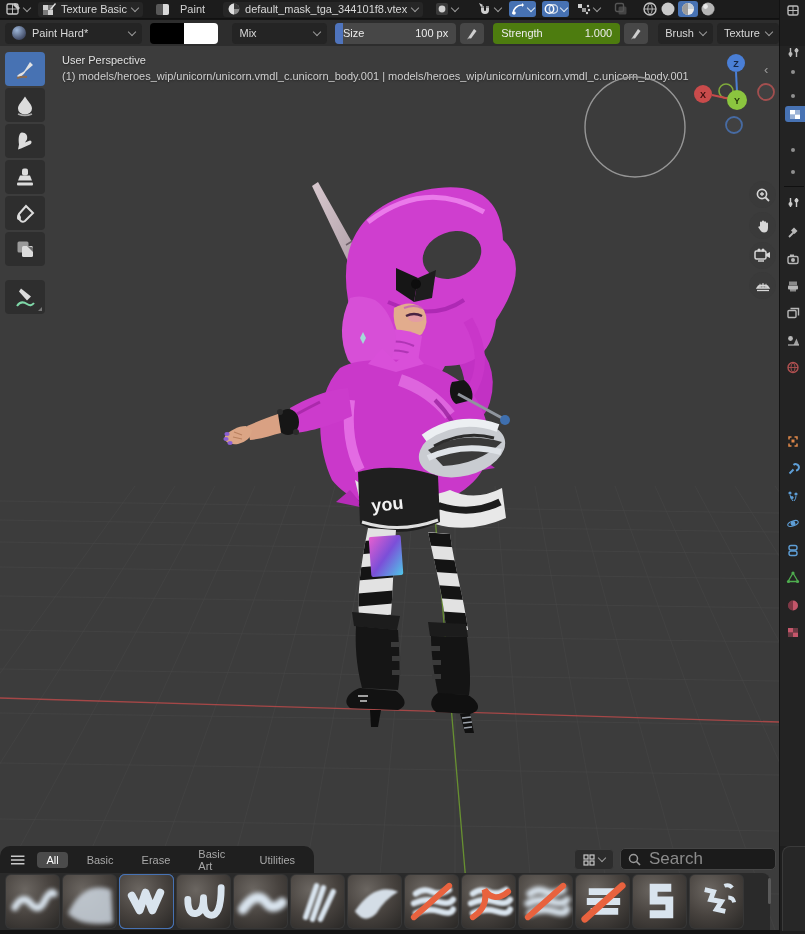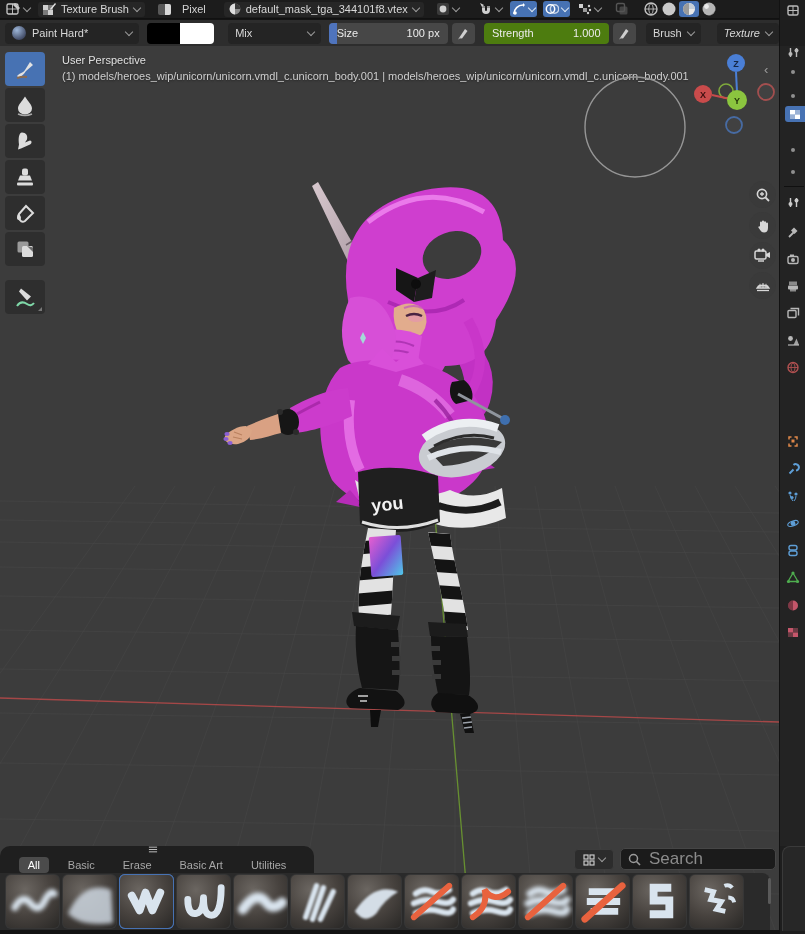--- a/index.html
+++ b/index.html
@@ -39,21 +39,21 @@
      align-items:center;justify-content:center;}
   .toolbtn.active{background:#4772b3;}
   .toolbtn.gap{margin-top:12px;position:relative;}
   .toolbtn.gap:after{content:"";position:absolute;right:3px;bottom:3px;border-left:4px solid transparent;
      border-bottom:4px solid #777;}
   
   .navbtn{position:absolute;width:27px;height:27px;border-radius:50%;background:#3a3a3ad9;
      display:flex;align-items:center;justify-content:center;}
   
   #tabsbar{left:0;top:846px;width:314px;height:27px;background:#1d1d1dee;border-radius:10px 10px 0 0;
-     display:flex;align-items:center;gap:4px;padding:0 10px;box-sizing:border-box;flex-direction:column;}
+     display:flex;align-items:center;gap:4px;padding:0 10px;box-sizing:border-box;}
   .shelftab{padding:2px 9px;border-radius:4px;color:#a8a8a8;}
   .shelftab.active{background:#4b4b4b;color:#fff;}
   #gridviewbtn{left:574px;top:849px;width:40px;height:21px;background:#2c2c2c;border:1px solid #3d3d3d;
      border-radius:4px;display:flex;align-items:center;justify-content:center;gap:4px;box-sizing:border-box;}
   #searchbox{left:620px;top:848px;width:156px;height:22px;background:#1b1b1b;border:1px solid #464646;
      border-radius:5px;display:flex;align-items:center;gap:6px;padding:0 7px;box-sizing:border-box;}
   #searchbox input{background:transparent;border:none;outline:none;color:#cfcfcf;width:110px;
      font-family:inherit;font-size:17px;}
   #searchbox input::placeholder{color:#8b8b8b;}
   #brushrow{left:0;top:873px;width:770px;height:57px;background:#2a2a2a;border-radius:0 8px 0 0;}
@@ -95,28 +95,28 @@
       <span class="chev"></span>
     </div>
     <div class="w">
       <svg width="13" height="12" viewBox="0 0 13 12">
         <rect x="0" y="2" width="5" height="5" fill="#cfcfcf"></rect>
           <rect x="5" y="7" width="5" height="5" fill="#cfcfcf"></rect>
         <rect x="5" y="2" width="5" height="5" fill="#7a7a7a"></rect>
           <rect x="0" y="7" width="5" height="5" fill="#7a7a7a"></rect>
         <path d="M7 6 L12 0 L13 1 L8 7 Z" fill="#e5e5e5"></path>
       </svg>
-      <span>Texture Brush</span>
+      <span>Texture Basic</span>
       <span class="chev"></span>
     </div>
     <svg width="15" height="13" viewBox="0 0 15 13" style="margin-left:6px;">
       <rect x="1" y="1" width="13" height="11" rx="2" fill="#585858"></rect>
       <path d="M8 1 h4 a2 2 0 0 1 2 2 v7 a2 2 0 0 1 -2 2 h-4 Z" fill="#d9d9d9"></path>
     </svg>
-    <span class="menu-text">Pixel</span>
+    <span class="menu-text">Paint</span>
     <div class="w" style="margin-left:8px;">
       <svg width="12" height="12" viewBox="0 0 12 12">
         <circle cx="6" cy="6" r="5.4" fill="#8b8b8b"></circle>
         <path d="M6 .6 A5.4 5.4 0 0 0 6 11.4 Z" fill="#dedede"></path>
         <path d="M6 .6 A5.4 5.4 0 0 1 11.4 6 L6 6 Z" fill="#3a3a3a"></path>
       </svg>
       <span>default_mask_tga_344101f8.vtex</span>
       <span class="chev"></span>
     </div>
     <div class="icobtn" style="margin-left:4px;">
@@ -219,21 +219,21 @@
     <div class="penbtn">
       <svg width="14" height="14" viewBox="0 0 14 14">
         <path d="M3 12 L9 3 L11.5 5 L6 12.5 Z" fill="#cfcfcf"></path>
           <path d="M2 13.5 L3.5 10.8 L5 12.2 Z" fill="#9a9a9a"></path>
       </svg>
     </div>
     <div class="w2" style="margin-left:10px;">
       <span>Brush</span>
       <span class="chev"></span>
     </div>
-    <div class="w2" style="margin-left:16px;font-style:italic;">
+    <div class="w2" style="margin-left:4px;">
       <span>Texture</span>
       <span class="chev"></span>
     </div>
   </div>
 
   <div id="viewport" class="abs">
     <svg id="vp-grid" width="779" height="884">
         <line x1="0" y1="455" x2="779" y2="467" stroke="#484848" stroke-width="1" opacity="0.55"></line>
         <line x1="0" y1="474" x2="779" y2="486" stroke="#484848" stroke-width="1" opacity="0.55"></line>
         <line x1="0" y1="496" x2="779" y2="508" stroke="#484848" stroke-width="1" opacity="0.55"></line>

